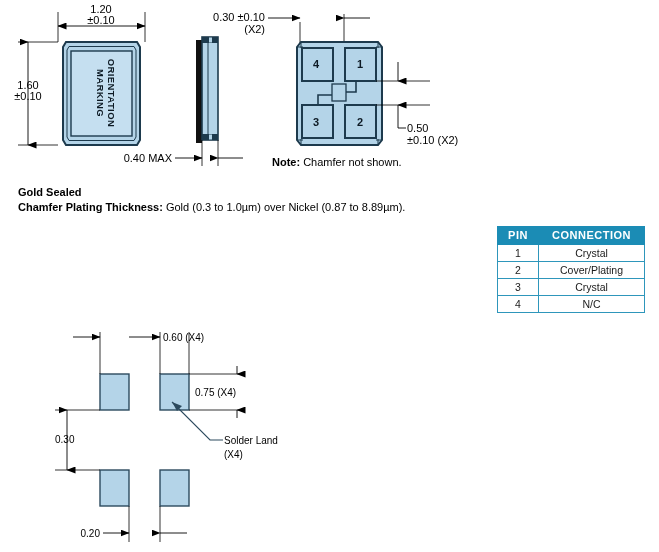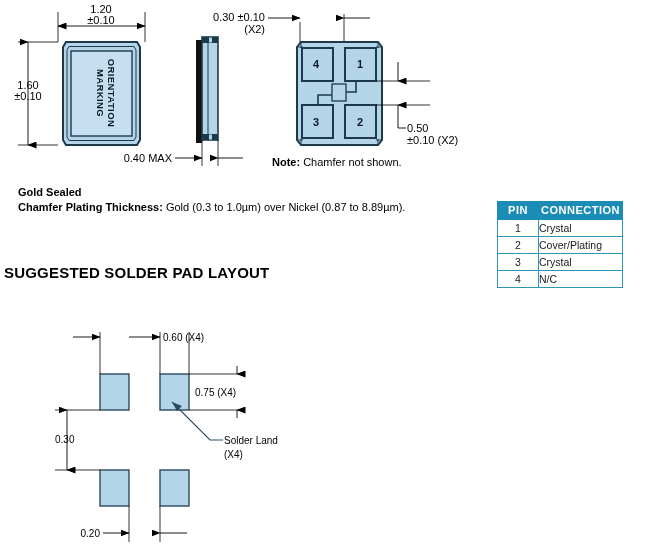--- a/index.html
+++ b/index.html
@@ -57,22 +57,22 @@
     position: absolute;
     left: 4px;
     top: 264px;
     font-size: 15px;
     font-weight: bold;
     letter-spacing: 0.2px;
   }
   .pin-table {
     position: absolute;
     left: 497px;
-    top: 201px;
-    width: 126px;
+    top: 226px;
+    width: 148px;
     border-collapse: collapse;
     font-size: 10.5px;
   }
   .pin-table th {
     background: #1b8cb5;
     color: #ffffff;
     font-weight: bold;
     font-size: 11px;
     letter-spacing: 0.5px;
     border: 1px solid #1b8cb5;
@@ -84,21 +84,21 @@
     border: 1px solid #2e96bb;
     padding: 1px 0 2px 0;
     height: 13px;
     color: #1a1a1a;
   }
   .pin-table td.num {
     text-align: center;
     width: 40px;
   }
   .pin-table td.val {
-    text-align: left;
+    text-align: center;
   }
 </style>
 </head>
 <body>
 
 <div id="root">
 
   <svg width="500" height="185" viewBox="0 0 500 185" style="position:absolute;left:0;top:0;">
 
     <defs>
@@ -208,21 +208,20 @@
 
   <div class="notes">
     <div>
       <b>Gold Sealed</b>
     </div>
     <div>
       <b>Chamfer Plating Thickness:</b><span> Gold (0.3 to 1.0µm) over Nickel (0.87 to 8.89µm).</span>
     </div>
   </div>
 
-  <div class="section-title">SUGGESTED SOLDER PAD LAYOUT</div>
 
   <table class="pin-table">
     <thead>
       <tr>
         <th>PIN</th>
         <th class="conn">CONNECTION</th>
       </tr>
     </thead>
     <tbody>
       <tr>

